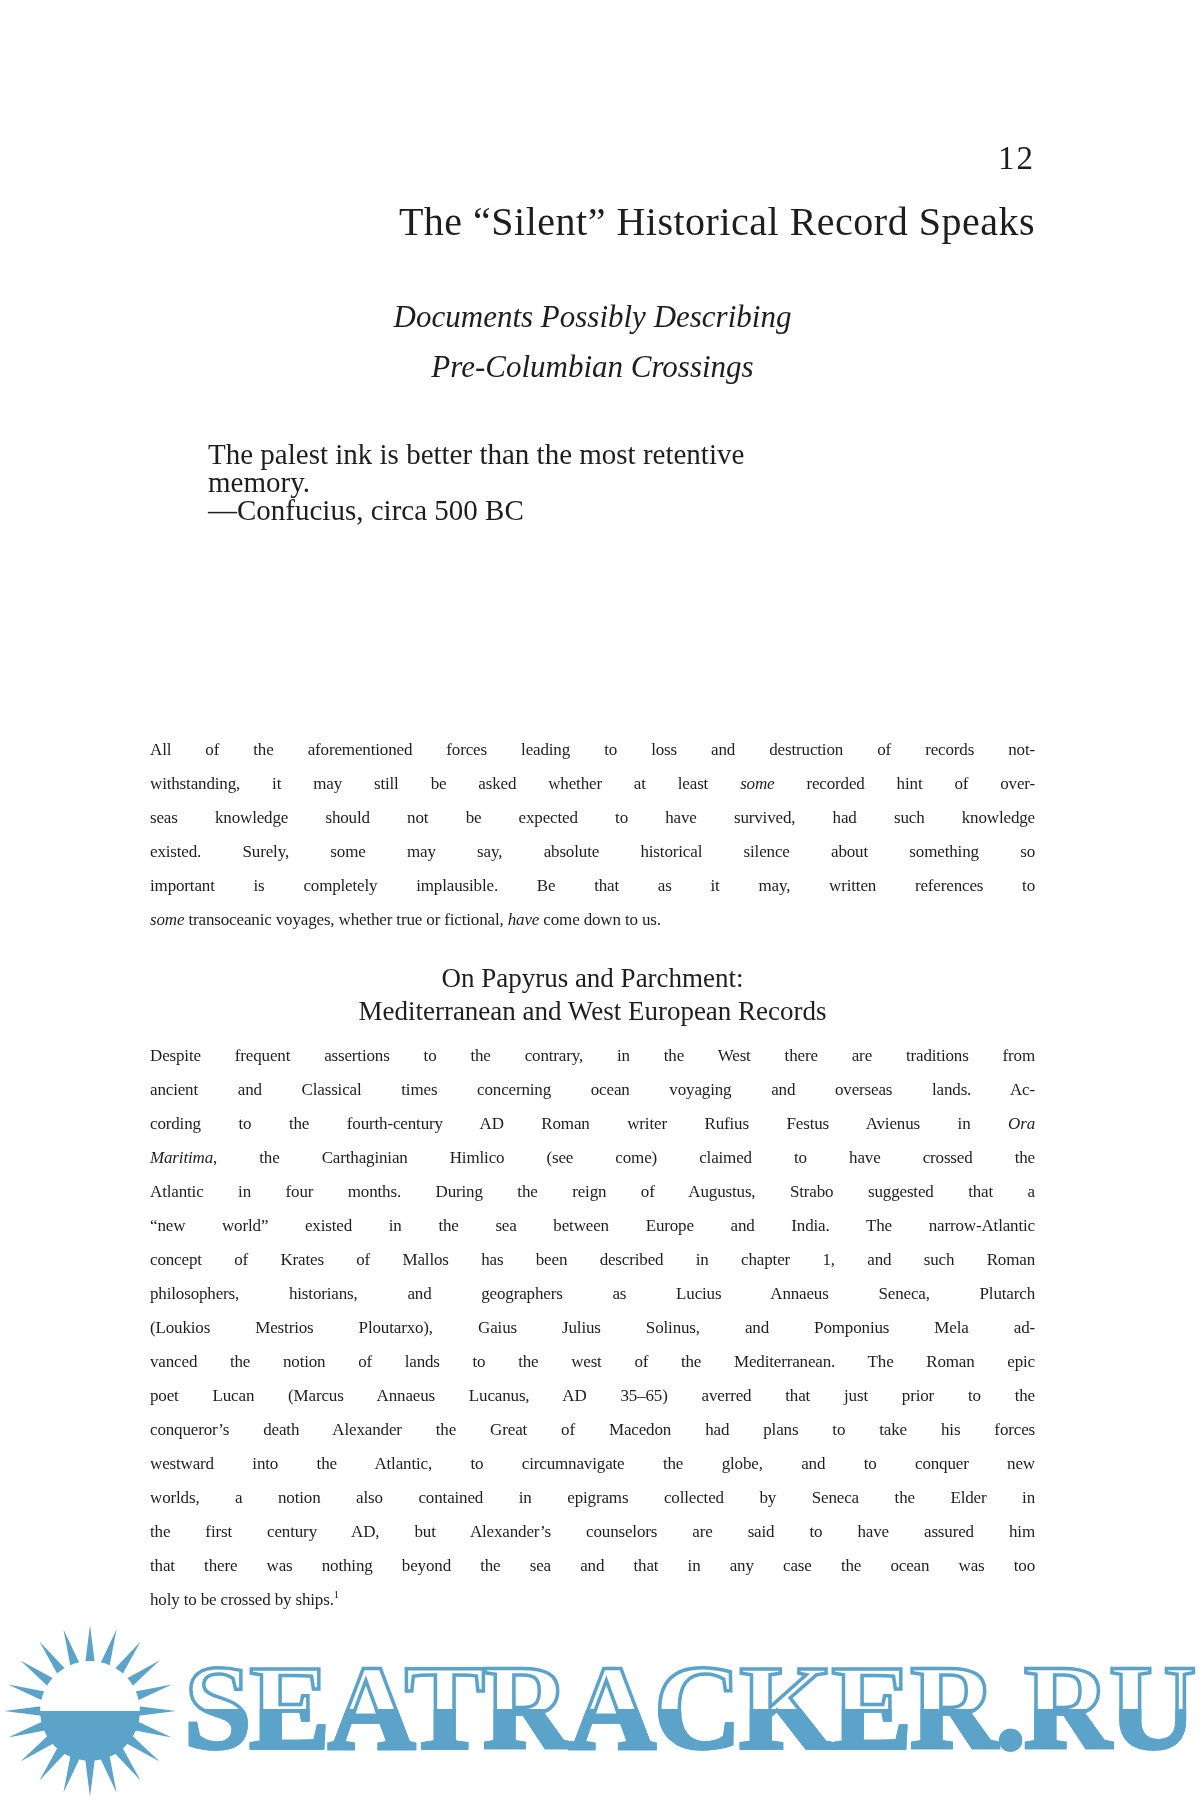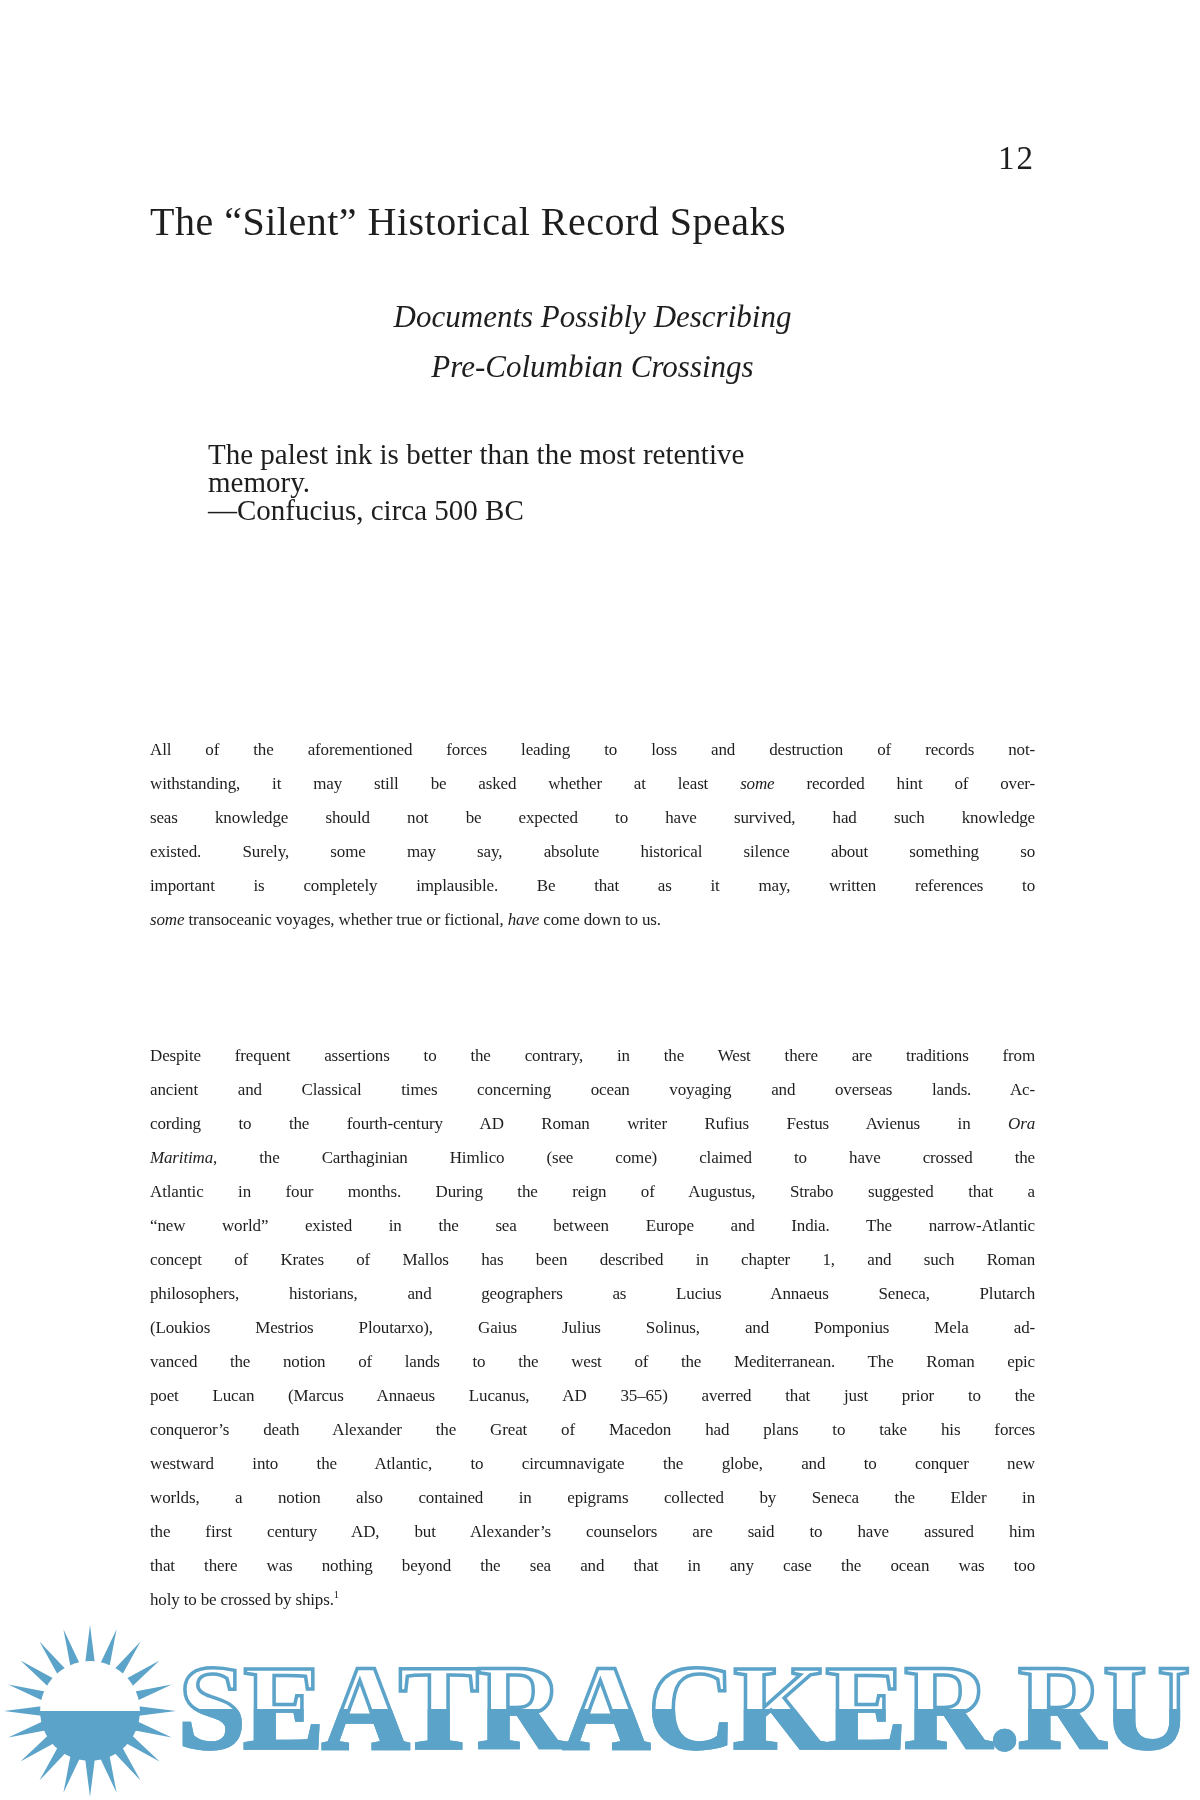--- a/index.html
+++ b/index.html
@@ -25,21 +25,21 @@
     top: 140px;
     width: 100%;
     text-align: right;
     font-size: 33px;
     letter-spacing: 2px;
   }
   .chapter-title {
     position: absolute;
     top: 198px;
     width: 100%;
-    text-align: left;
+    text-align: right;
     font-size: 40px;
     font-weight: normal;
     letter-spacing: 0.5px;
   }
   .subtitle {
     position: absolute;
     top: 292px;
     width: 100%;
     text-align: center;
     font-style: italic;
@@ -95,21 +95,21 @@
     display: flex;
     align-items: center;
   }
   .sun-logo { flex-shrink: 0; width: 172px; height: 172px; }
   .wm-text {
     font-family: "Liberation Serif", "DejaVu Serif", serif;
     font-weight: bold;
     font-size: 121px;
     letter-spacing: -2px;
     white-space: nowrap;
-    margin-left: 2px;
+    margin-left: 8px;
     margin-top: -8px;
     -webkit-background-clip: text;
     background-clip: text;
     color: transparent;
   }
 </style>
 </head>
 <body>
 
 <div class="page">
@@ -131,20 +131,24 @@
 
     <div class="body-para para-1">
         <div class="pline just"><span>All of the aforementioned forces leading to loss and destruction of records not-</span></div>
         <div class="pline just"><span>withstanding, it may still be asked whether at least </span><span class="it">some</span><span> recorded hint of over-</span></div>
         <div class="pline just"><span>seas knowledge should not be expected to have survived, had such knowledge</span></div>
         <div class="pline just"><span>existed. Surely, some may say, absolute historical silence about something so</span></div>
         <div class="pline just"><span>important is completely implausible. Be that as it may, written references to</span></div>
         <div class="pline"><span class="it">some</span><span> transoceanic voyages, whether true or fictional, </span><span class="it">have</span><span> come down to us.</span></div>
       </div>
 
+    <div class="section-heading">
+      <div>On Papyrus and Parchment:</div>
+      <div>Mediterranean and West European Records</div>
+    </div>
 
     <div class="body-para para-2">
         <div class="pline just"><span>Despite frequent assertions to the contrary, in the West there are traditions from</span></div>
         <div class="pline just"><span>ancient and Classical times concerning ocean voyaging and overseas lands. Ac-</span></div>
         <div class="pline just"><span>cording to the fourth-century AD Roman writer Rufius Festus Avienus in </span><span class="it">Ora</span></div>
         <div class="pline just"><span class="it">Maritima</span><span>, the Carthaginian Himlico (see come) claimed to have crossed the</span></div>
         <div class="pline just"><span>Atlantic in four months. During the reign of Augustus, Strabo suggested that a</span></div>
         <div class="pline just"><span>“new world” existed in the sea between Europe and India. The narrow-Atlantic</span></div>
         <div class="pline just"><span>concept of Krates of Mallos has been described in chapter 1, and such Roman</span></div>
         <div class="pline just"><span>philosophers, historians, and geographers as Lucius Annaeus Seneca, Plutarch</span></div>

